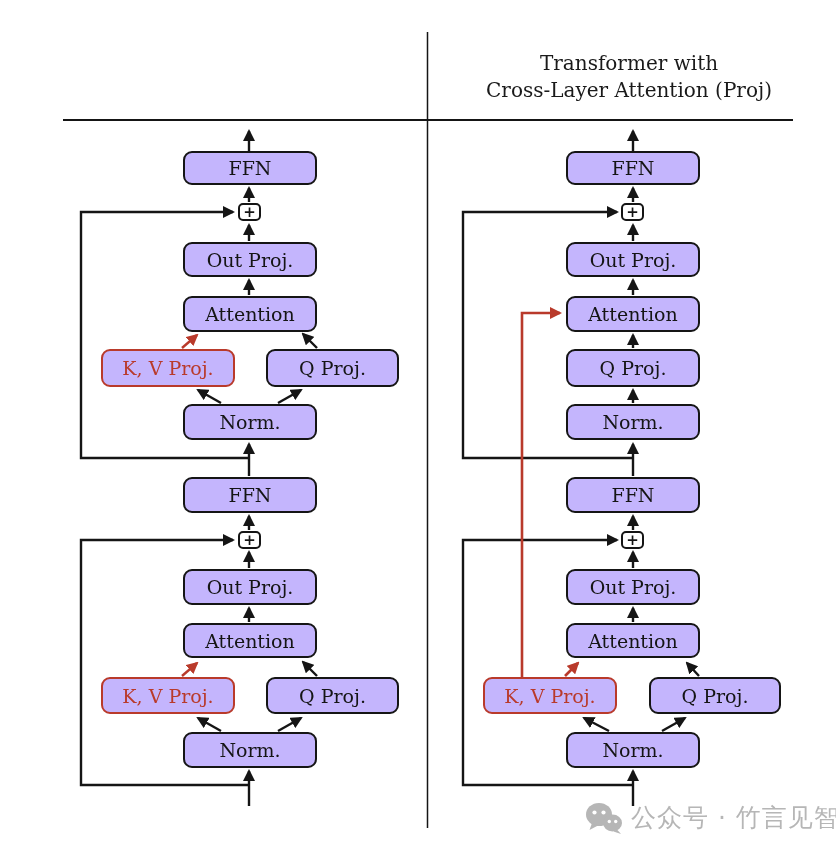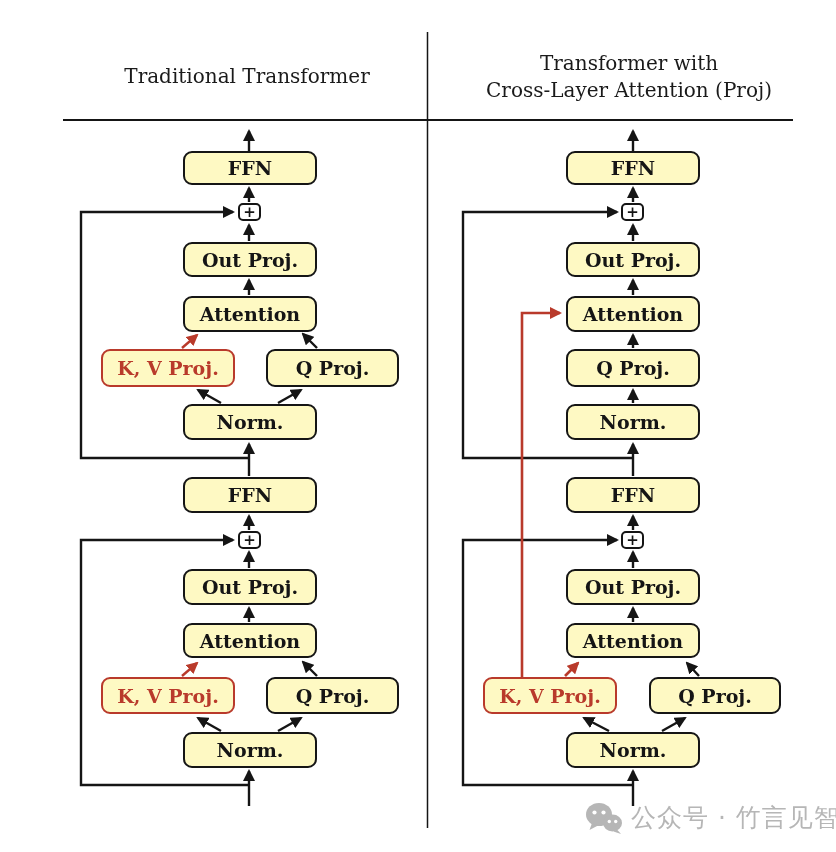--- a/index.html
+++ b/index.html
@@ -1,22 +1,22 @@
 <!DOCTYPE html>
 <html><head>
 <meta charset="utf-8">
 <style>
   html,body{margin:0;padding:0;background:#ffffff;}
   .canvas{position:relative;width:836px;height:852px;background:#ffffff;overflow:hidden;
           font-family:"DejaVu Serif","Liberation Serif",serif;}
   .lines{position:absolute;left:0;top:0;width:836px;height:852px;}
   .title{position:absolute;text-align:center;font-size:20px;line-height:27px;color:#1a1a1a;}
-  .box{position:absolute;box-sizing:border-box;background:#fef9c3;border:2.5px solid #151515;
+  .box{position:absolute;box-sizing:border-box;background:#c4b5fd;border:2.5px solid #151515;
        border-radius:9px;display:flex;align-items:center;justify-content:center;
-       font-weight:bold;font-size:19px;color:#151515;white-space:nowrap;}
+       font-weight:normal;font-size:19px;color:#151515;white-space:nowrap;}
   .box.red{border-color:#b93a2b;color:#b93a2b;}
   .addbox{position:absolute;box-sizing:border-box;background:#ffffff;border:2px solid #151515;
        border-radius:5px;display:flex;align-items:center;justify-content:center;
        font-weight:bold;font-size:15px;line-height:1;color:#151515;}
   .watermark{position:absolute;left:585px;top:801px;display:flex;align-items:center;gap:8px;}
   .watermark-text{font-family:"DejaVu Sans","Liberation Sans",sans-serif;font-size:25px;
        color:#b6b6b6;letter-spacing:1px;white-space:nowrap;}
 </style>
 </head>
 <body>
@@ -79,21 +79,20 @@
       <path d="M633 806 V771" marker-end="url(#ab)"></path>
       <path d="M633 785 H463 V540 H617" marker-end="url(#ab)"></path>
     </g>
 
     <g stroke="#b93a2b" stroke-width="2.6" fill="none">
       <path d="M565 676 L578 663" marker-end="url(#ar)"></path>
       <path d="M522 677 V313 H560" marker-end="url(#ar)"></path>
     </g>
   </svg>
 
-  <div class="title" style="left:117px;top:63px;width:260px;">Traditional Transformer</div>
   <div class="title" style="left:468px;top:50px;width:322px;">
     <div>Transformer with</div>
     <div>Cross-Layer Attention (Proj)</div>
   </div>
 
   <div class="box" style="left:183px;top:151px;width:134px;height:34px;">FFN</div>
   <div class="addbox" style="left:238px;top:203px;width:23px;height:18px;">+</div>
   <div class="box" style="left:183px;top:242px;width:134px;height:35px;">Out Proj.</div>
   <div class="box" style="left:183px;top:296px;width:134px;height:36px;">Attention</div>
   <div class="box red" style="left:101px;top:349px;width:134px;height:38px;">K, V Proj.</div>

